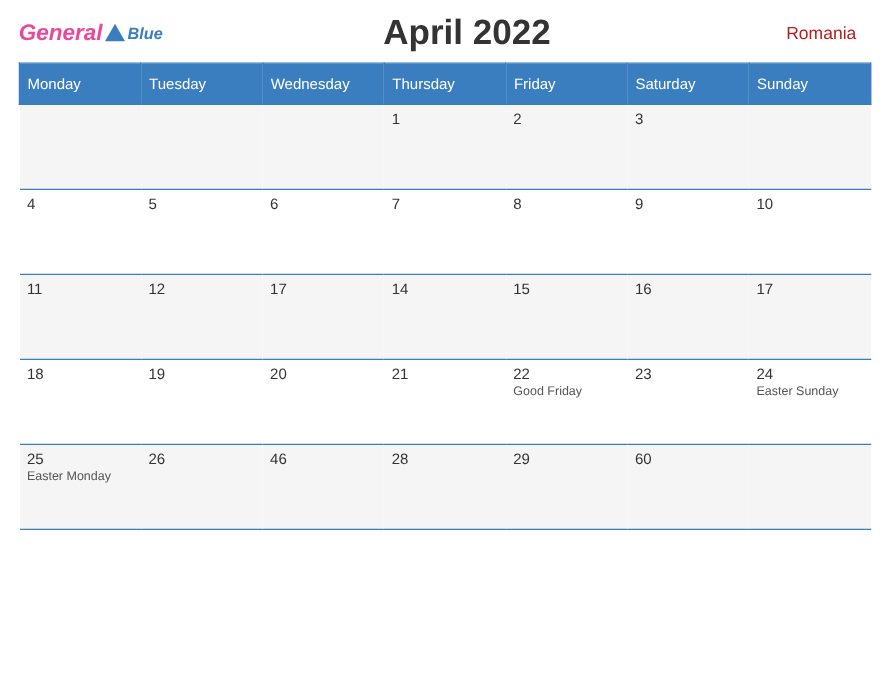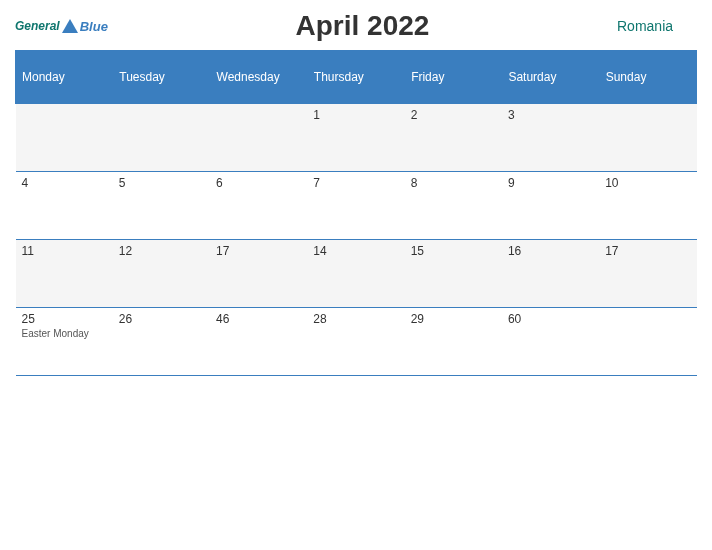--- a/index.html
+++ b/index.html
@@ -21,24 +21,24 @@
       align-items: center;
       justify-content: space-between;
       margin-bottom: 8px;
     }
     .logo {
       display: flex;
       align-items: center;
       font-size: 13px;
     }
     .logo-general {
-      color: #0f766e;
+      color: #ec4899;
       font-style: italic;
       font-weight: bold;
-      font-size: 12px;
+      font-size: 18px;
     }
     .logo-blue-container {
       display: flex;
       align-items: center;
     }
     .logo-triangle {
       width: 0;
       height: 0;
       border-left: 8px solid transparent;
       border-right: 8px solid transparent;
@@ -53,36 +53,36 @@
     }
     .calendar-title {
       font-size: 28px;
       font-weight: bold;
       color: #333;
       text-align: center;
       flex: 1;
     }
     .country {
       font-size: 14px;
-      color: #0f766e;
-      text-align: left;
+      color: #b91c1c;
+      text-align: center;
       min-width: 80px;
     }
     .calendar {
       width: 100%;
       border-collapse: collapse;
     }
     .calendar thead tr {
       background-color: #3a7ebf;
     }
     .calendar thead th {
       color: #fff;
       font-size: 12px;
       font-weight: normal;
-      padding: 19px 6px;
+      padding: 9px 6px;
       text-align: left;
       border: 1px solid #3a7ebf;
       width: calc(100% / 7);
     }
     .calendar tbody tr {
       border-bottom: 1px solid #3a7ebf;
     }
     .calendar tbody td {
       vertical-align: top;
       padding: 4px 6px;
@@ -196,20 +196,45 @@
           </td>
           <td>
             <span class="day-number">16</span>
           </td>
           <td>
             <span class="day-number">17</span>
           </td>
         </tr>
         <tr>
           <td>
+            <span class="day-number">18</span>
+          </td>
+          <td>
+            <span class="day-number">19</span>
+          </td>
+          <td>
+            <span class="day-number">20</span>
+          </td>
+          <td>
+            <span class="day-number">21</span>
+          </td>
+          <td>
+            <span class="day-number">22</span>
+            <span class="event-label">Good Friday</span>
+          </td>
+          <td>
+            <span class="day-number">23</span>
+          </td>
+          <td>
+            <span class="day-number">24</span>
+            <span class="event-label">Easter Sunday</span>
+          </td>
+        </tr>
+        <tr>
+          <td>
             <span class="day-number">25</span>
             <span class="event-label">Easter Monday</span>
           </td>
           <td>
             <span class="day-number">26</span>
           </td>
           <td>
             <span class="day-number">46</span>
           </td>
           <td>

